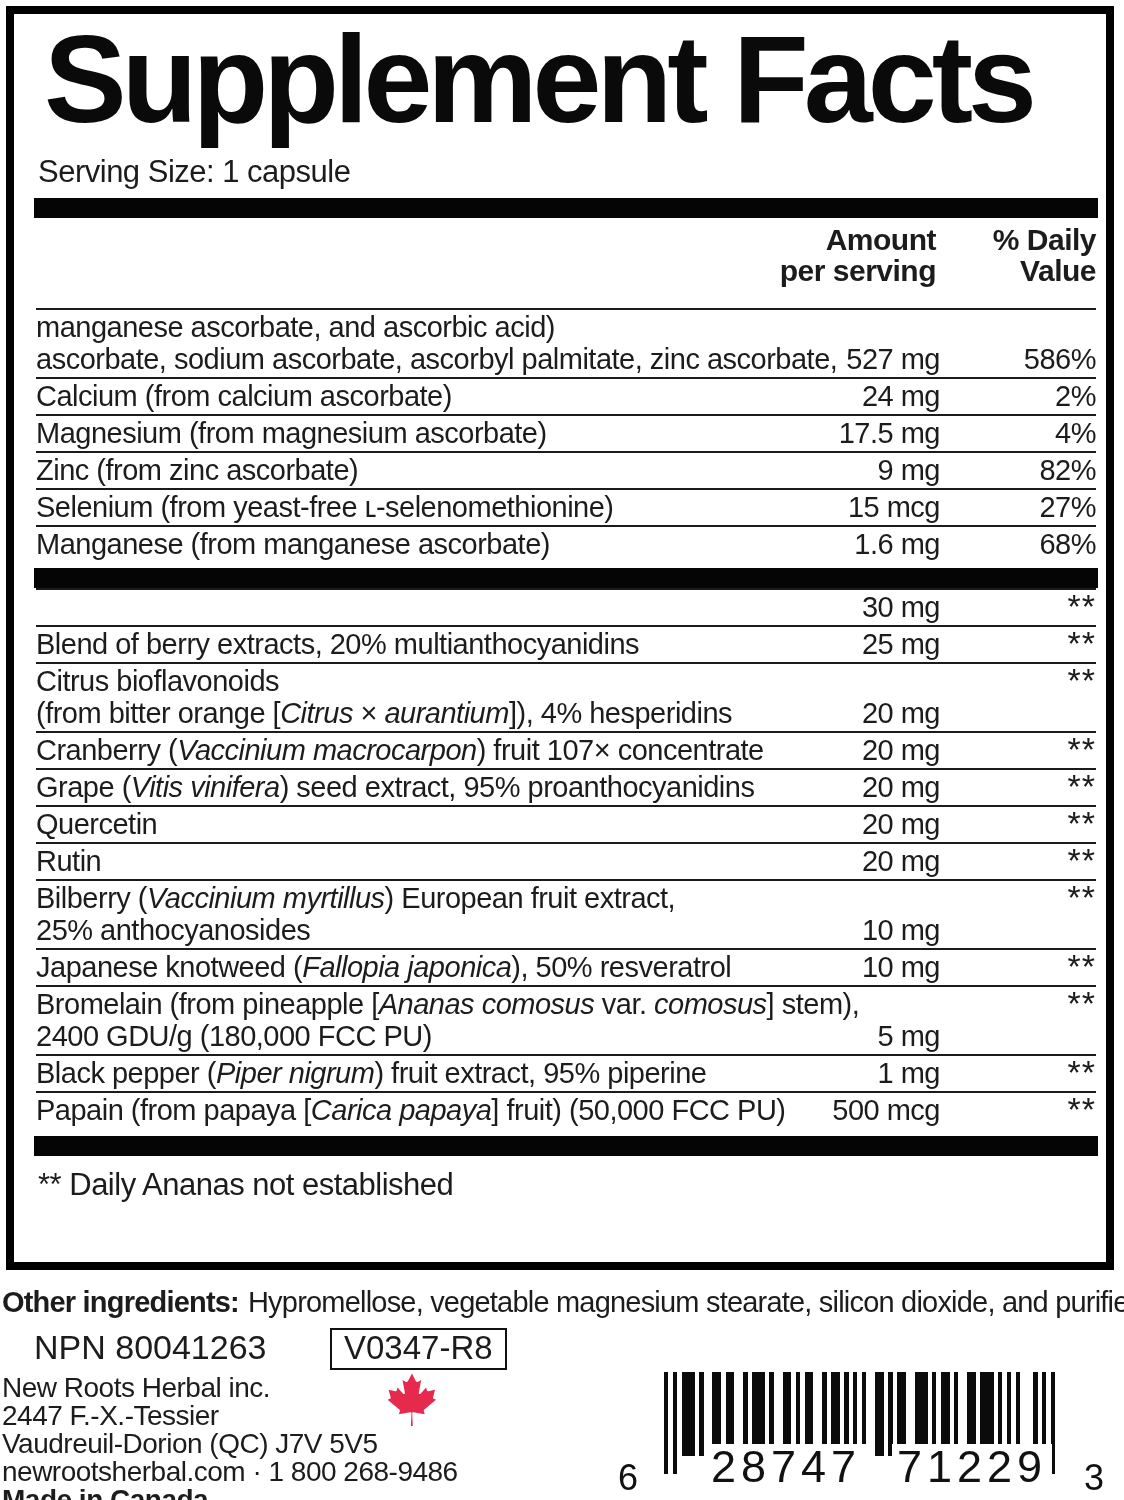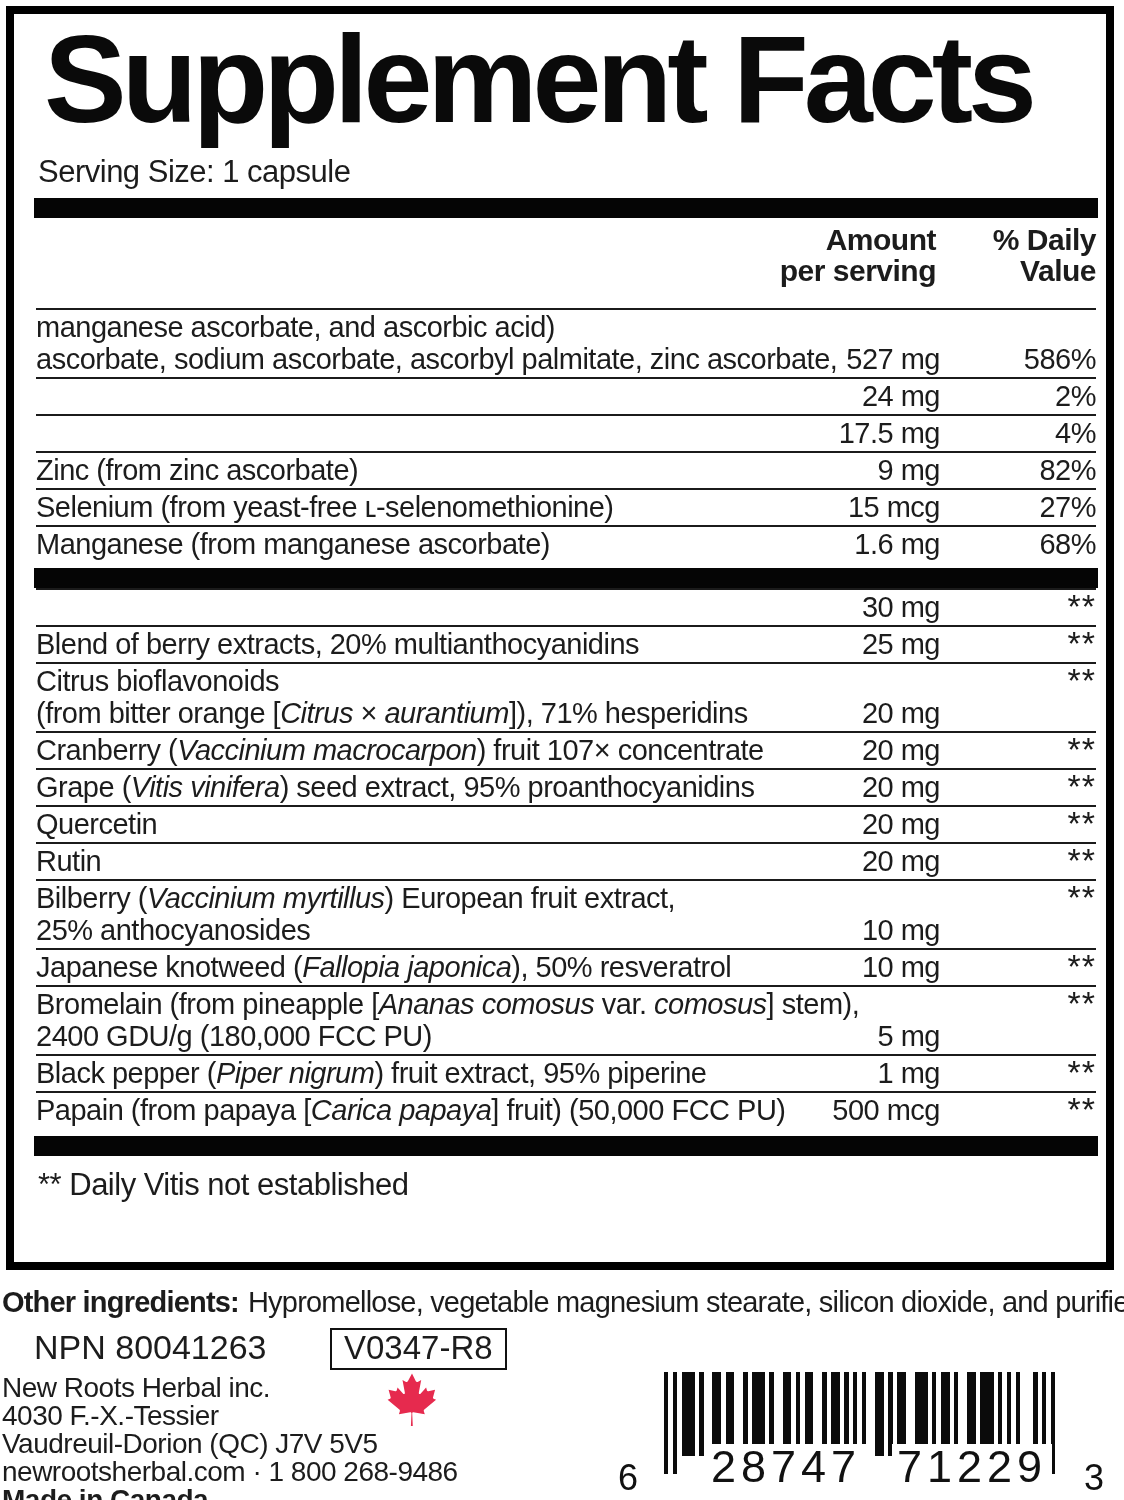--- a/index.html
+++ b/index.html
@@ -90,24 +90,30 @@
     <div class="rows">
         <div class="row">
           <div class="cell-name">
             <div class="nline"><span>manganese ascorbate, and ascorbic acid)</span></div>
             <div class="nline"><span>ascorbate, sodium ascorbate, ascorbyl palmitate, zinc ascorbate,</span></div>
           </div>
           <div class="cell-amt">527 mg</div>
           <div class="cell-dv">586%</div>
         </div>
         <div class="row">
+          <div class="cell-name">
+            <div class="nline"><span>Calcium (from calcium ascorbate)</span></div>
+          </div>
           <div class="cell-amt">24 mg</div>
           <div class="cell-dv">2%</div>
         </div>
         <div class="row">
+          <div class="cell-name">
+            <div class="nline"><span>Magnesium (from magnesium ascorbate)</span></div>
+          </div>
           <div class="cell-amt">17.5 mg</div>
           <div class="cell-dv">4%</div>
         </div>
         <div class="row">
           <div class="cell-name">
             <div class="nline"><span>Zinc (from zinc ascorbate)</span></div>
           </div>
           <div class="cell-amt">9 mg</div>
           <div class="cell-dv">82%</div>
         </div>
@@ -135,21 +141,21 @@
         <div class="row">
           <div class="cell-name">
             <div class="nline"><span>Blend of berry extracts, 20% multianthocyanidins</span></div>
           </div>
           <div class="cell-amt">25 mg</div>
           <div class="cell-dv ast">**</div>
         </div>
         <div class="row">
           <div class="cell-name">
             <div class="nline"><span>Citrus bioflavonoids</span></div>
-            <div class="nline"><span>(from bitter orange [</span><i>Citrus</i><span> × </span><i>aurantium</i><span>]), 71% hesperidins</span></div>
+            <div class="nline"><span>(from bitter orange [</span><i>Citrus</i><span> × </span><i>aurantium</i><span>]), 4% hesperidins</span></div>
           </div>
           <div class="cell-amt">20 mg</div>
           <div class="cell-dv ast">**</div>
         </div>
         <div class="row">
           <div class="cell-name">
             <div class="nline"><span>Cranberry (</span><i>Vaccinium macrocarpon</i><span>) fruit 107× concentrate</span></div>
           </div>
           <div class="cell-amt">20 mg</div>
           <div class="cell-dv ast">**</div>
@@ -208,35 +214,35 @@
         <div class="row">
           <div class="cell-name">
             <div class="nline"><span>Papain (from papaya [</span><i>Carica papaya</i><span>] fruit) (50,000 FCC PU)</span></div>
           </div>
           <div class="cell-amt">500 mcg</div>
           <div class="cell-dv ast">**</div>
         </div>
       </div>
     <div class="thick bar3"></div>
 
-    <div class="footnote">** Daily Vitis not established</div>
+    <div class="footnote">** Daily Ananas not established</div>
   </section>
 
   <div class="other-ing">
     <b>Other ingredients:</b><span>Hypromellose, vegetable magnesium stearate, silicon dioxide, and purified water.</span>
   </div>
 
   <div class="npn-row">
     <span>NPN 80041263</span>
     <span class="vbox">V0347-R8</span>
   </div>
 
   <div class="footer-left">
     <div>New Roots Herbal inc.</div>
-    <div>4030 F.-X.-Tessier</div>
+    <div>2447 F.-X.-Tessier</div>
     <div>Vaudreuil-Dorion (QC) J7V 5V5</div>
     <div>newrootsherbal.com · 1 800 268-9486</div>
     <div class="made">Made in Canada</div>
   </div>
 
   <div class="maple">
     <svg viewBox="0 0 512 512" aria-hidden="true">
       <path fill="#e62a4e" d="M256 32l-38 71c-5 8-12 8-21 4l-28-15 21 111c4 20-10 20-17 11l-49-55-8 28c-1 4-5 8-12 7l-62-13 16 60c4 13 7 19-3 22l-22 10 107 87c4 4 7 10 5 16l-9 29 104-19c6-1 11 3 11 10l-5 115h17l-5-115c0-7 5-11 11-10l104 19-9-29c-2-6 1-12 5-16l107-87-22-10c-10-4-7-9-3-22l16-60-62 13c-7 1-11-3-12-7l-8-28-49 55c-7 9-21 9-17-11l21-111-28 15c-9 4-16 4-21-4z"></path>
     </svg>
   </div>

